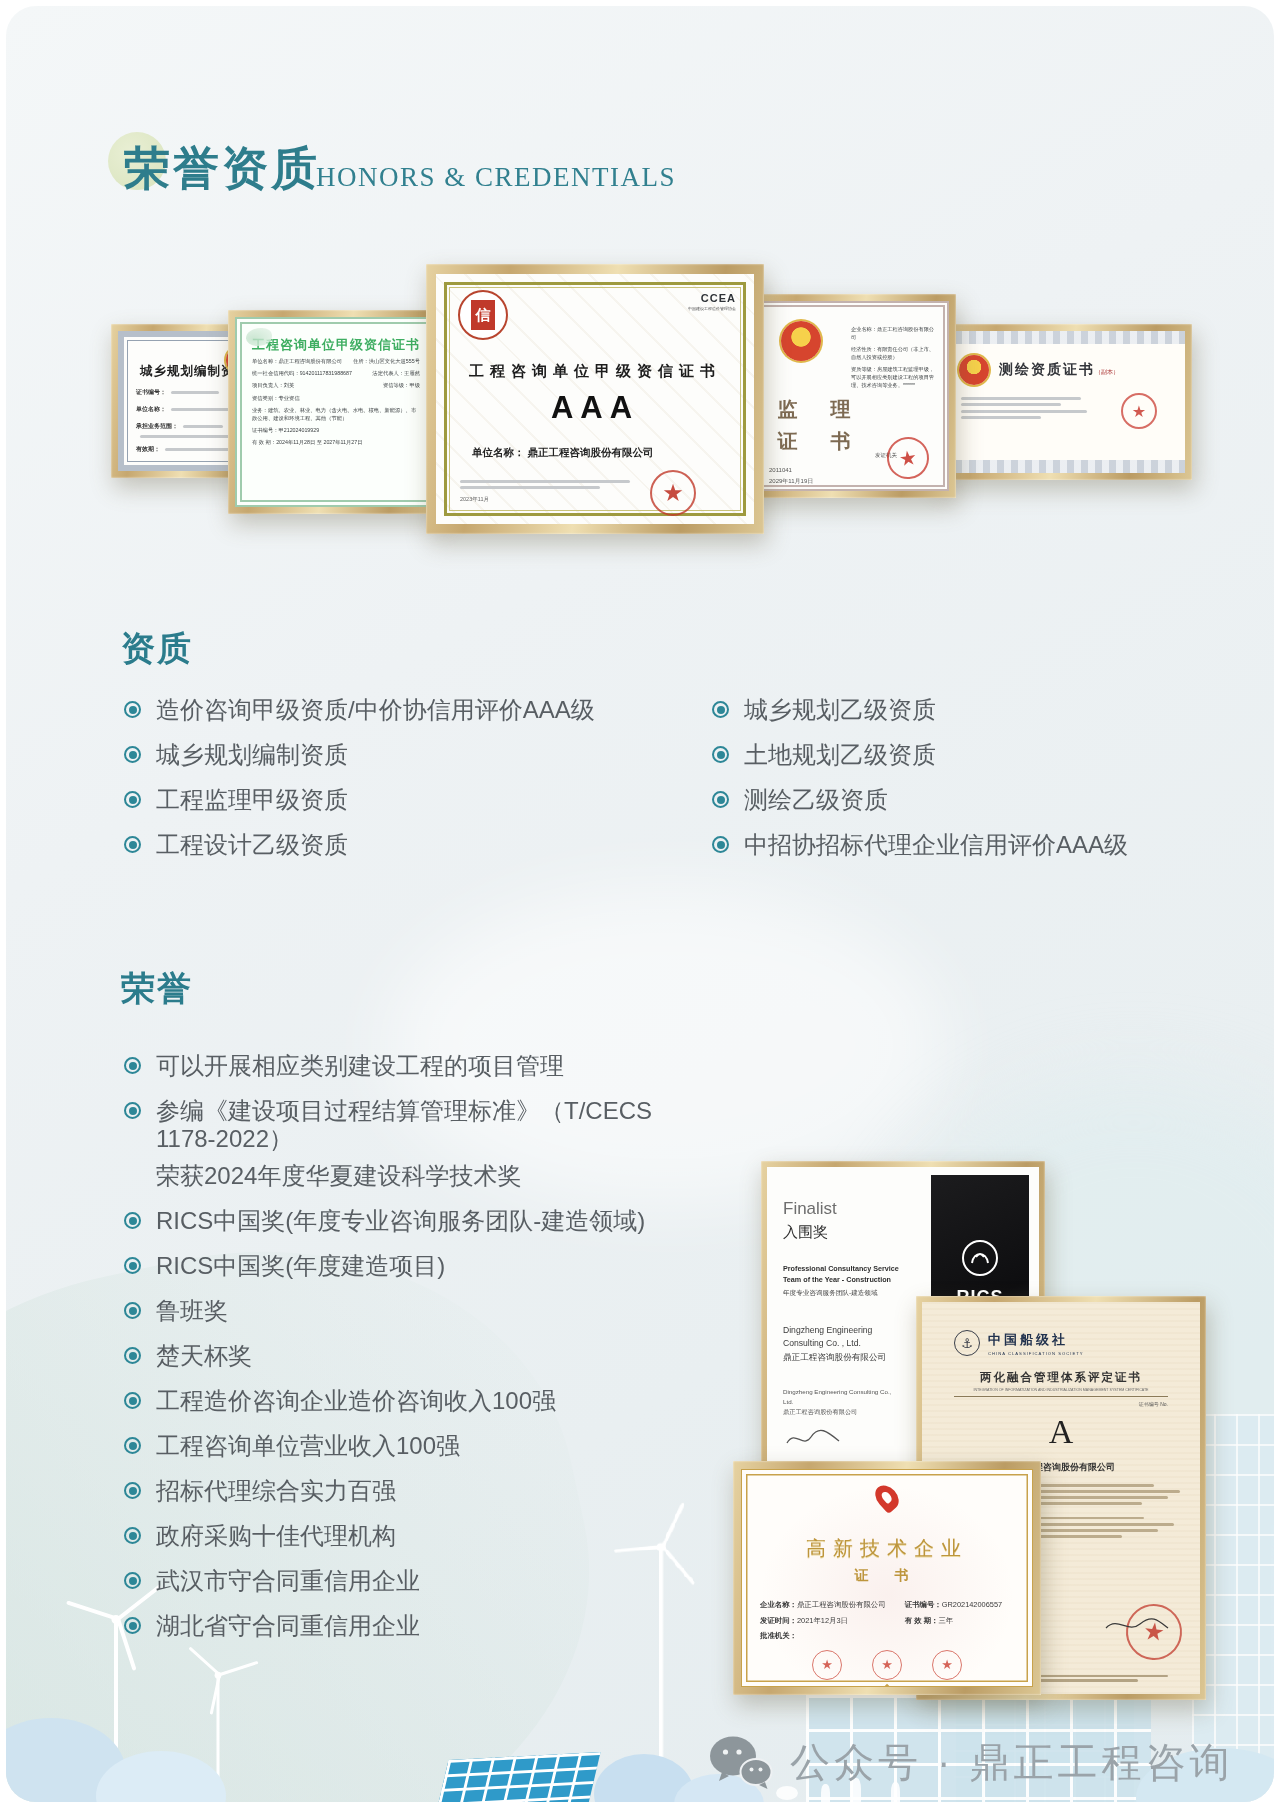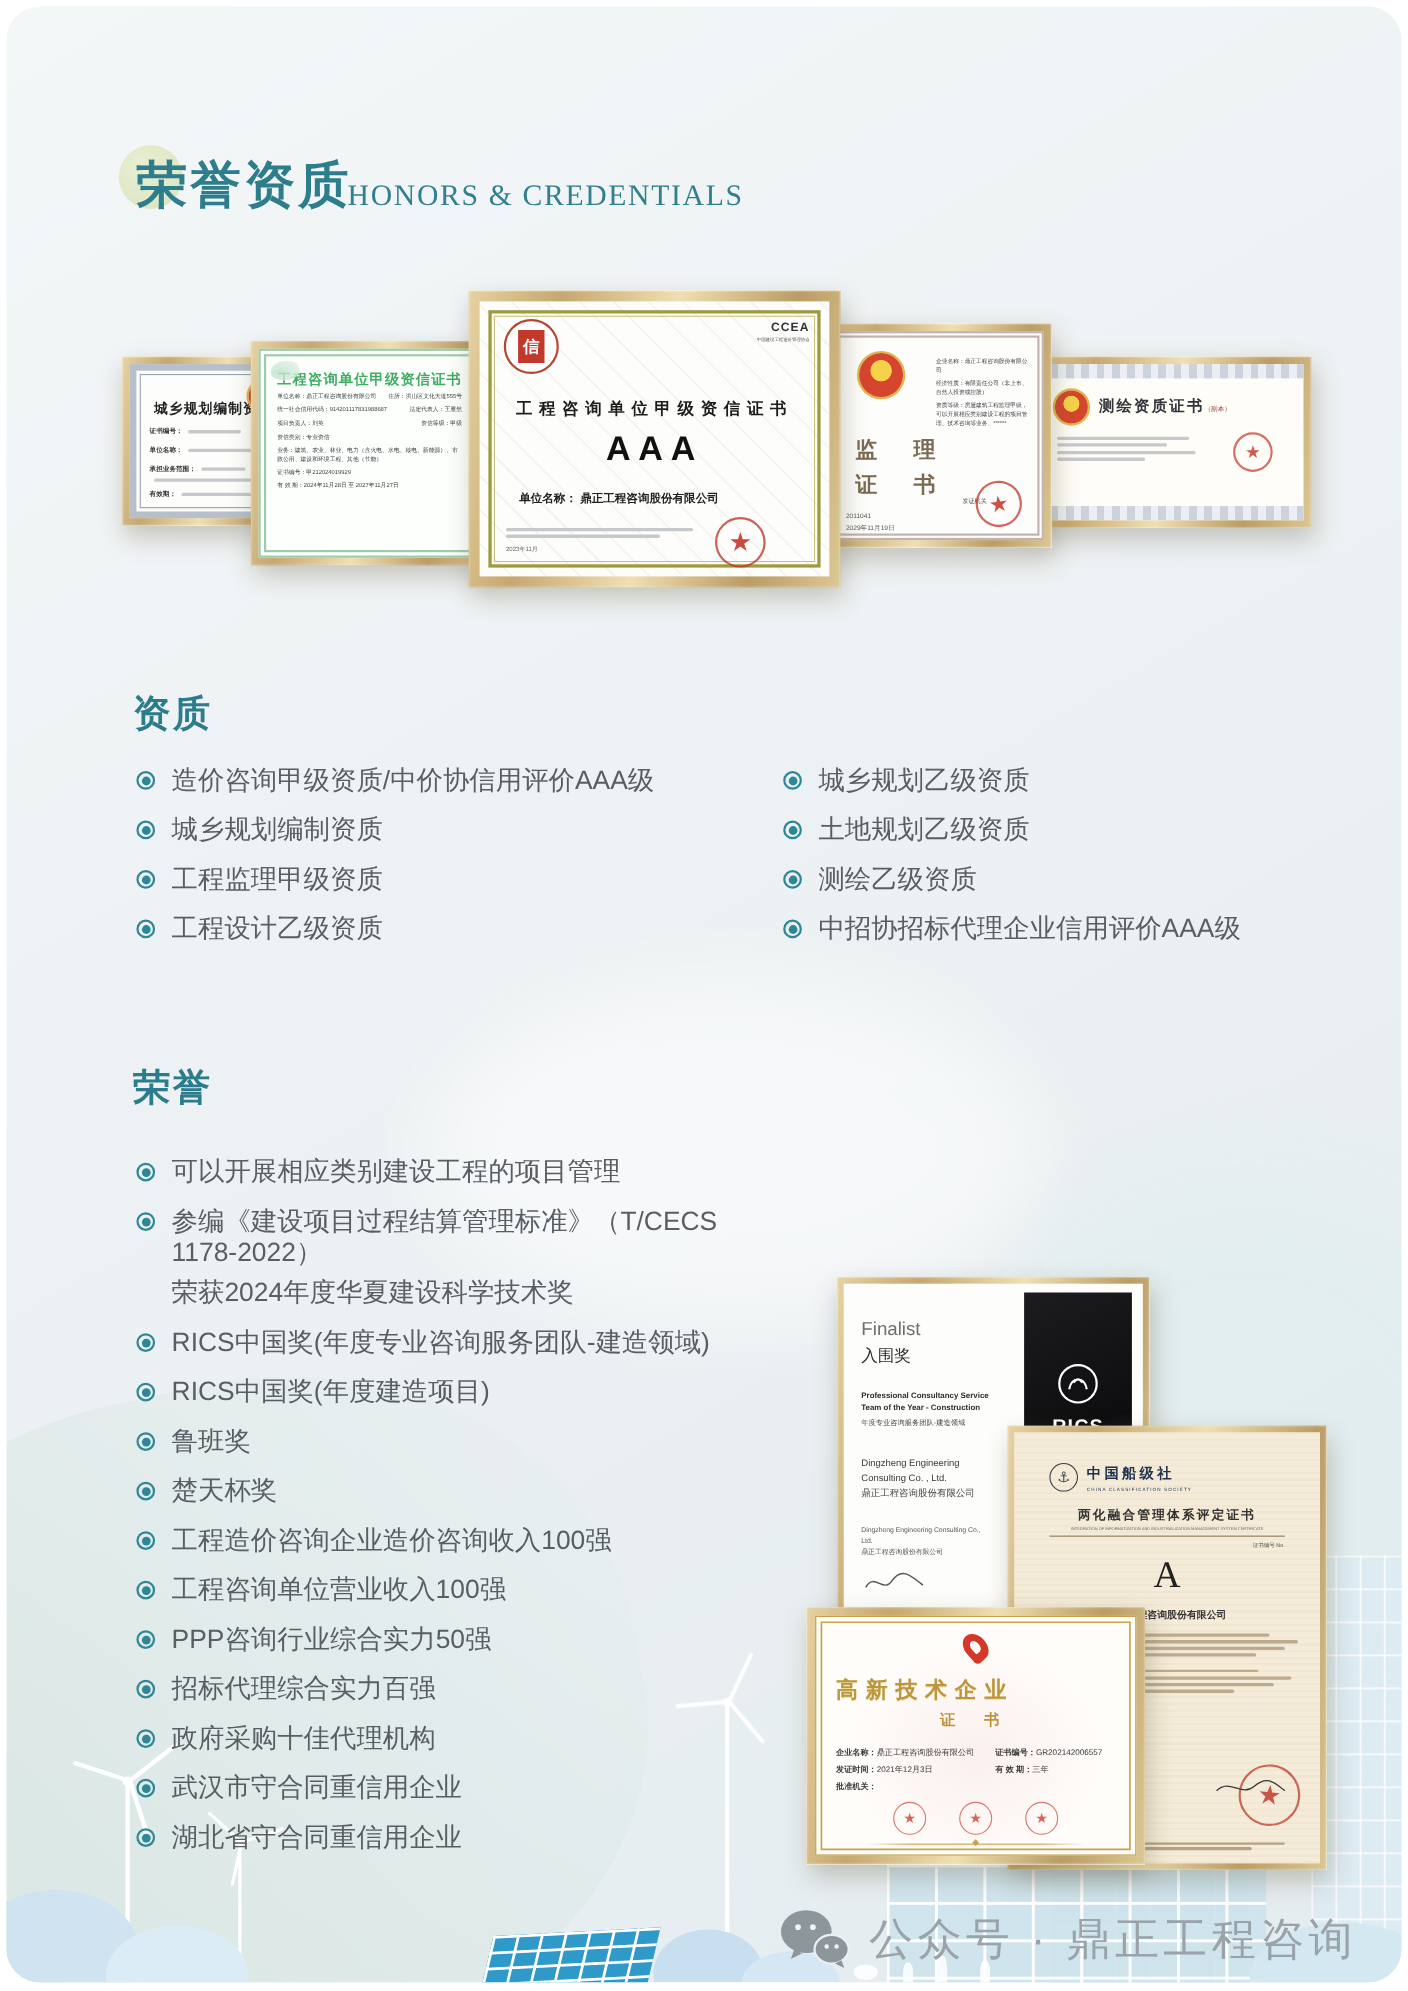--- a/index.html
+++ b/index.html
@@ -119,21 +119,21 @@
   .ccs-seal{position:absolute;right:18px;bottom:34px;width:52px;height:52px;border:2.5px solid rgba(194,59,46,.75);color:rgba(194,59,46,.85);font-size:24px;border-radius:50%;display:flex;align-items:center;justify-content:center;transform:rotate(6deg);}
   .ccs-footbars{position:absolute;left:16px;right:16px;bottom:10px;}
   .ccs-footbars .bar{background:#b3a384;height:2.2px;margin:2.5px 0;}
 
   
   .ht .inner{background:
        radial-gradient(ellipse at 50% 58%,rgba(208,130,130,.10),transparent 62%),#fffdfa;
        border:1.5px solid #c8a24b;box-shadow:inset 0 0 0 4px #fffdfa, inset 0 0 0 5.5px #c8a24b;padding:10px 18px;}
   .ht-flame{margin:4px auto 0;width:20px;height:27px;background:#d3382b;border-radius:50% 50% 50% 4px;transform:rotate(-42deg);position:relative;}
   .ht-flame::after{content:"";position:absolute;left:6px;top:7px;width:8px;height:12px;background:#fffdfa;border-radius:50% 50% 50% 2px;}
-  .ht-title{font-size:20px;font-weight:700;color:#bd953c;letter-spacing:7px;margin-top:12px;text-shadow:0 1px 0 #ead9a2;}
+  .ht-title{text-align:center;font-size:20px;font-weight:400;color:#bd953c;letter-spacing:7px;margin-top:24px;text-shadow:0 1px 0 #ead9a2;}
   .ht-sub{text-align:center;font-size:14px;font-weight:800;color:#bd953c;letter-spacing:11px;margin-top:5px;}
   .ht-fields{display:flex;flex-wrap:wrap;margin-top:12px;font-size:7.4px;color:#3a3a3a;line-height:2.1;}
   .ht-f-l{width:57%;} .ht-f-r{width:43%;}
   .ht-seals{display:flex;justify-content:center;gap:30px;margin-top:6px;}
   .ht-seal{width:30px;height:30px;border:1.5px solid rgba(203,63,49,.7);color:rgba(203,63,49,.8);font-size:13px;}
   .ht-flourish{margin:8px auto 0;width:200px;height:1.5px;background:linear-gradient(90deg,transparent,#c8a24b 20%,#c8a24b 80%,transparent);position:relative;}
   .ht-flourish::after{content:"◆";position:absolute;left:50%;top:-6px;transform:translateX(-50%);font-size:8px;color:#c8a24b;}
 
   
   .bldg{position:absolute;}
@@ -388,24 +388,20 @@
     <div class="bullet-item">
         <span class="bullet"></span>
         <span class="li-text">工程造价咨询企业造价咨询收入100强</span>
       </div>
     <div class="bullet-item">
         <span class="bullet"></span>
         <span class="li-text">工程咨询单位营业收入100强</span>
       </div>
     <div class="bullet-item">
         <span class="bullet"></span>
-        <span class="li-text">PPP咨询行业综合实力50强</span>
-      </div>
-    <div class="bullet-item">
-        <span class="bullet"></span>
         <span class="li-text">招标代理综合实力百强</span>
       </div>
     <div class="bullet-item">
         <span class="bullet"></span>
         <span class="li-text">政府采购十佳代理机构</span>
       </div>
     <div class="bullet-item">
         <span class="bullet"></span>
         <span class="li-text">武汉市守合同重信用企业</span>
       </div>

